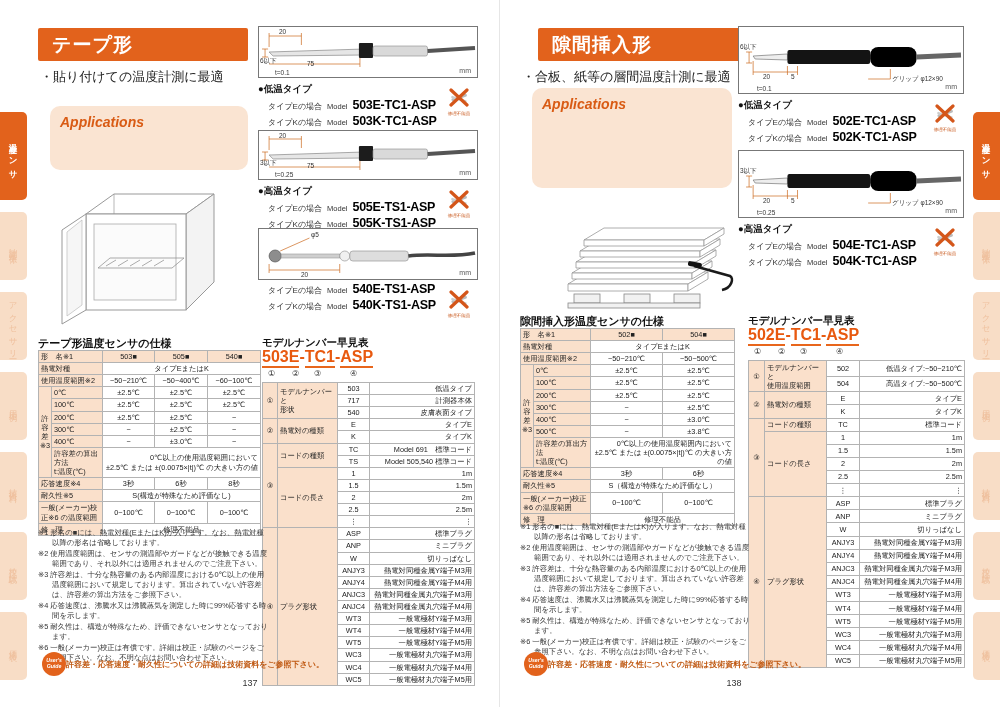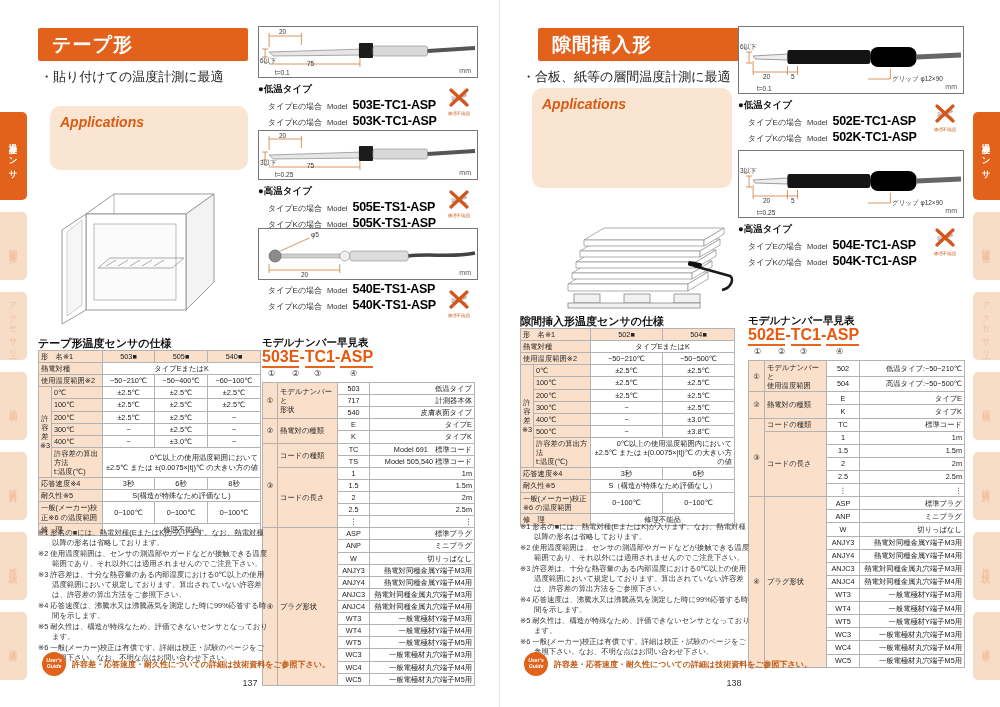--- a/index.html
+++ b/index.html
@@ -51,21 +51,21 @@
   table.ctab td.v{background:#FAE0CB;text-align:center;padding:0 1px;}
   table.ctab td.l{text-align:right;}
   
   .mt-model{position:absolute;font-size:16px;font-weight:bold;color:#E8590F;letter-spacing:0;}
   .mt-model .seg{border-bottom:2px solid #E8661C;padding-bottom:1px;}
   .mt-nums{position:absolute;font-size:8px;color:#333;height:10px;width:160px;}
   .mt-nums span{position:absolute;top:0;}
   
   .notes{position:absolute;font-size:7.4px;color:#333;line-height:1.32;}
   .note-item{padding-left:14px;text-indent:-14px;margin-bottom:1.5px;}
-  .footer{position:absolute;display:flex;align-items:center;gap:6px;}
+  .footer{position:absolute;display:flex;align-items:center;}
   .ug-badge{width:24px;height:24px;border-radius:50%;background:#E2621C;color:#fff;
       font-size:5.2px;font-style:italic;font-weight:bold;display:flex;align-items:center;
       justify-content:center;text-align:center;line-height:1.1;white-space:pre-line;flex:0 0 auto;}
   .notice{font-size:8px;font-weight:bold;color:#C05A14;}
   .pageno{position:absolute;left:0;right:16px;text-align:center;font-size:9px;color:#333;}
 </style>
 </head>
 <body>
 
 <div class="gutter"></div>

